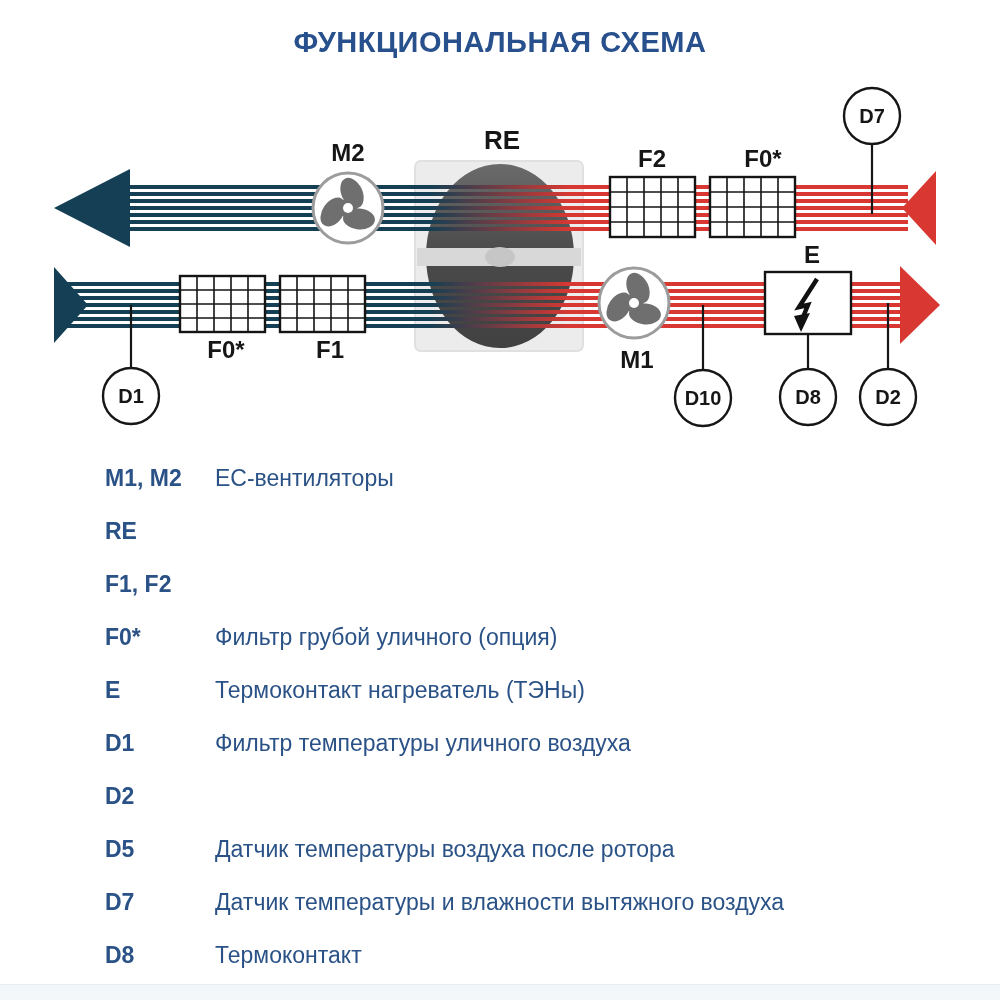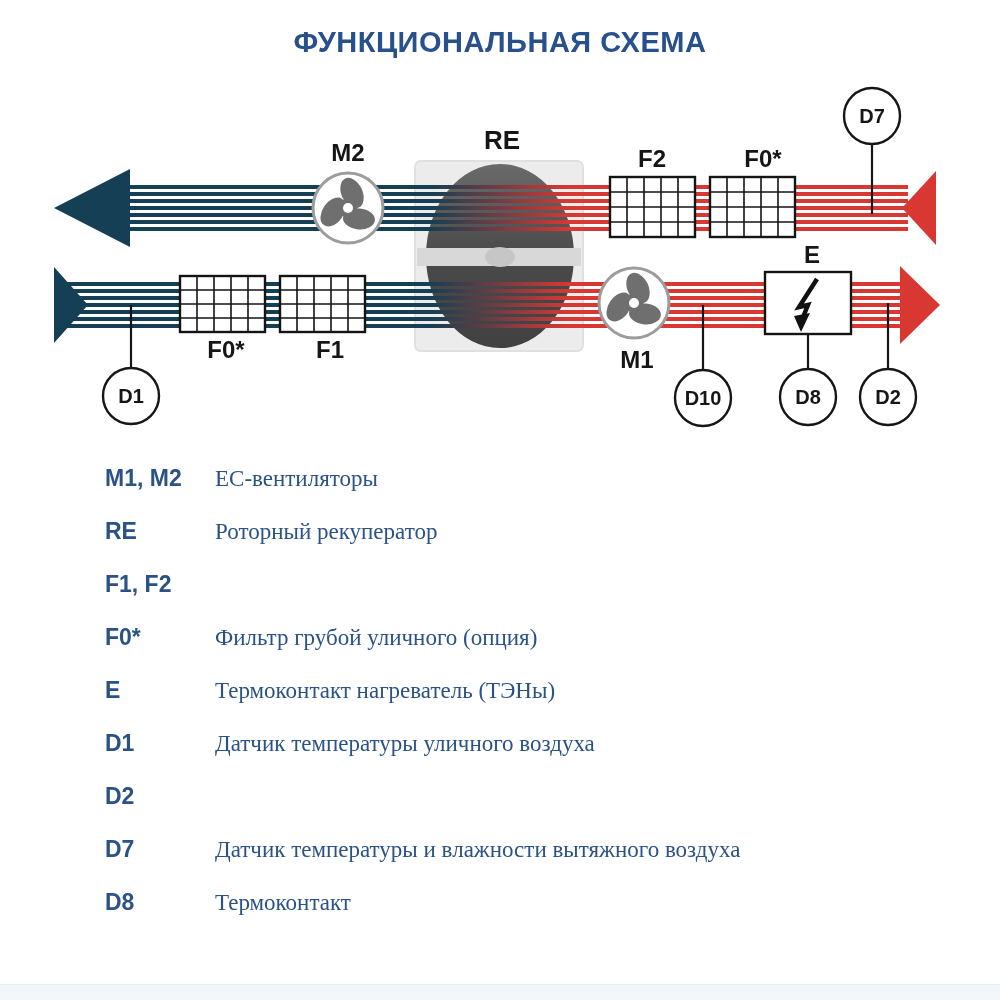--- a/index.html
+++ b/index.html
@@ -8,21 +8,21 @@
   .title { position:absolute; top:26px; left:0; width:100%; text-align:center;
            font-size:29px; font-weight:700; color:#27508c; letter-spacing:.5px; }
   svg.diagram { position:absolute; left:0; top:85px; }
   svg text { font-family:"Liberation Sans", sans-serif; }
   .dlabel { font-size:24px; font-weight:700; fill:#161616; }
   .dlabel-big { font-size:26px; font-weight:700; fill:#161616; }
   .sensor-text { font-size:20px; font-weight:700; fill:#161616; text-anchor:middle; }
   .legend { position:absolute; left:105px; top:452px; }
   .legend-row { display:flex; align-items:center; height:53px; font-size:23px; color:#2a5286; }
   .legend-key { flex:0 0 110px; font-weight:700; }
-  .legend-desc { font-weight:400;font-family:Liberation Serif, serif; }
+  .legend-desc { font-weight:400; }
   .bottom-strip { position:absolute; left:0; bottom:0; width:100%; height:15px;
                   background:#f4f7fa; border-top:1px solid #e6edf2; }
 </style>
 </head>
 <body>
 
 <div class="page">
 
   <div class="title">ФУНКЦИОНАЛЬНАЯ СХЕМА</div>
 
@@ -142,39 +142,42 @@
     </g>
   </svg>
 
   <div class="legend">
     <div class="legend-row">
       <span class="legend-key">M1, M2</span>
       <span class="legend-desc">EC-вентиляторы</span>
     </div>
     <div class="legend-row">
       <span class="legend-key">RE</span>
-      <span class="legend-desc">Роторный рекуператор</span>
     </div>
     <div class="legend-row">
       <span class="legend-key">F1, F2</span>
     </div>
     <div class="legend-row">
       <span class="legend-key">F0*</span>
       <span class="legend-desc">Фильтр грубой уличного (опция)</span>
     </div>
     <div class="legend-row">
       <span class="legend-key">E</span>
       <span class="legend-desc">Термоконтакт нагреватель (ТЭНы)</span>
     </div>
     <div class="legend-row">
       <span class="legend-key">D1</span>
-      <span class="legend-desc">Датчик температуры уличного воздуха</span>
+      <span class="legend-desc">Фильтр температуры уличного воздуха</span>
     </div>
     <div class="legend-row">
       <span class="legend-key">D2</span>
+    </div>
+    <div class="legend-row">
+      <span class="legend-key">D5</span>
+      <span class="legend-desc">Датчик температуры воздуха после ротора</span>
     </div>
     <div class="legend-row">
       <span class="legend-key">D7</span>
       <span class="legend-desc">Датчик температуры и влажности вытяжного воздуха</span>
     </div>
     <div class="legend-row">
       <span class="legend-key">D8</span>
       <span class="legend-desc">Термоконтакт</span>
     </div>
   </div>

